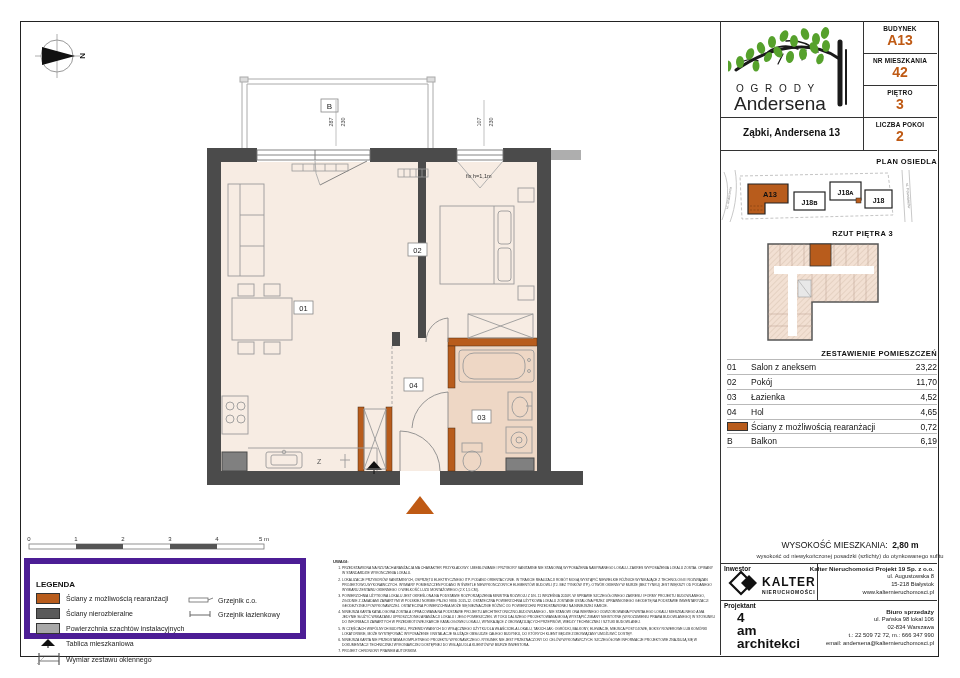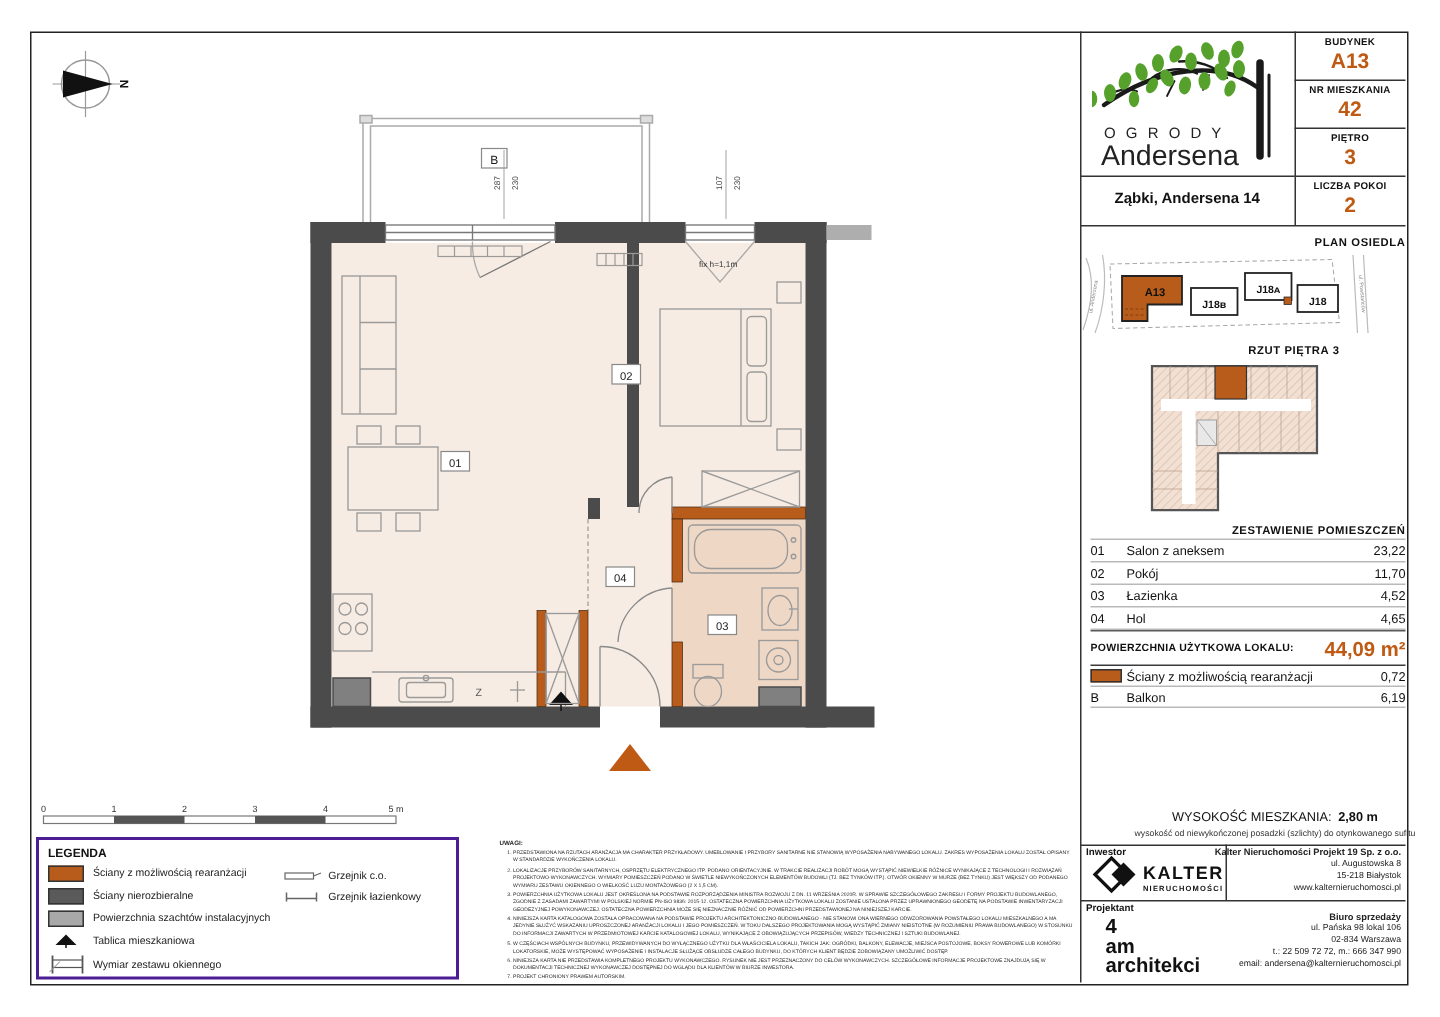--- a/index.html
+++ b/index.html
@@ -258,21 +258,21 @@
       <ellipse cx="40" cy="33" rx="3.5" ry="5.5" transform="rotate(30 40 33)"></ellipse>
         <ellipse cx="28" cy="42" rx="3.5" ry="5.5"></ellipse>
       <ellipse cx="70,0" cy="42" rx="3.5" ry="5.5"></ellipse>
         <ellipse cx="92" cy="35" rx="3.5" ry="5.5" transform="rotate(20 92 35)"></ellipse>
     </g>
     <text x="8" y="68" font-size="10" letter-spacing="2" fill="#222">O G R O D Y</text>
     <text x="6" y="86" font-size="19" fill="#222">Andersena</text>
   </svg>
 
   <div class="line" style="left:720px;top:117px;width:143px;height:1px"></div>
-  <div class="abs b ctr" style="left:720px;top:127px;width:143px;font-size:10px">Ząbki, Andersena 14</div>
+  <div class="abs b ctr" style="left:720px;top:127px;width:143px;font-size:10px">Ząbki, Andersena 13</div>
 
   <div class="line" style="left:863px;top:21px;width:1px;height:129px"></div>
   <div class="line" style="left:863px;top:53px;width:74px;height:1px"></div>
   <div class="line" style="left:863px;top:85px;width:74px;height:1px"></div>
   <div class="line" style="left:863px;top:117px;width:74px;height:1px"></div>
   <div class="line" style="left:720px;top:150px;width:217px;height:1px"></div>
 
   <div class="abs" style="left:863px;top:21px;width:74px;height:32px">
     <div class="info-label">BUDYNEK</div>
     <div class="info-value">A13</div>
@@ -361,24 +361,20 @@
     <div class="row">
       <span class="no">03</span>
       <span class="nm">Łazienka</span>
       <span class="ar">4,52</span>
     </div>
     <div class="row">
       <span class="no">04</span>
       <span class="nm">Hol</span>
       <span class="ar">4,65</span>
     </div>
-    <div class="trow">
-      <span class="tl">POWIERZCHNIA UŻYTKOWA LOKALU:</span>
-      <span class="tv">44,09 m²</span>
-    </div>
     <div class="xrow">
       <span class="no">
           <span class="swatch"></span>
         </span>
       <span class="nm">Ściany z możliwością rearanżacji</span>
       <span class="ar">0,72</span>
     </div>
     <div class="xrow">
       <span class="no">B</span>
       <span class="nm">Balkon</span>
@@ -431,21 +427,21 @@
       <text x="99" y="7">2</text>
       <text x="146" y="7">3</text>
       <text x="193" y="7">4</text>
       <text x="240" y="7">5 m</text>
     </g>
     <rect x="5" y="10" width="235" height="5" fill="#fff" stroke="#777" stroke-width="0.8"></rect>
     <rect x="52" y="10" width="47" height="5" fill="#555"></rect>
     <rect x="146" y="10" width="47" height="5" fill="#555"></rect>
   </svg>
 
-  <div class="abs" style="left:24px;top:558px;width:282px;height:95px;border:2px solid #4c1d95;padding:4px 6px;box-sizing:border-box">
+  <div class="abs" style="left:24px;top:558px;width:282px;height:81px;border:6px solid #4c1d95;padding:16px 6px;box-sizing:border-box">
     <div class="b" style="font-size:8px;margin-bottom:4px">LEGENDA</div>
     <div style="display:flex">
       <div style="width:158px">
         <div class="leg-item">
           <span class="leg-ic">
               <span style="width:22px;height:9px;background:#b85c1c;border:1px solid #333"></span>
             </span>
           <span>Ściany z możliwością rearanżacji</span>
         </div>
         <div class="leg-item">

